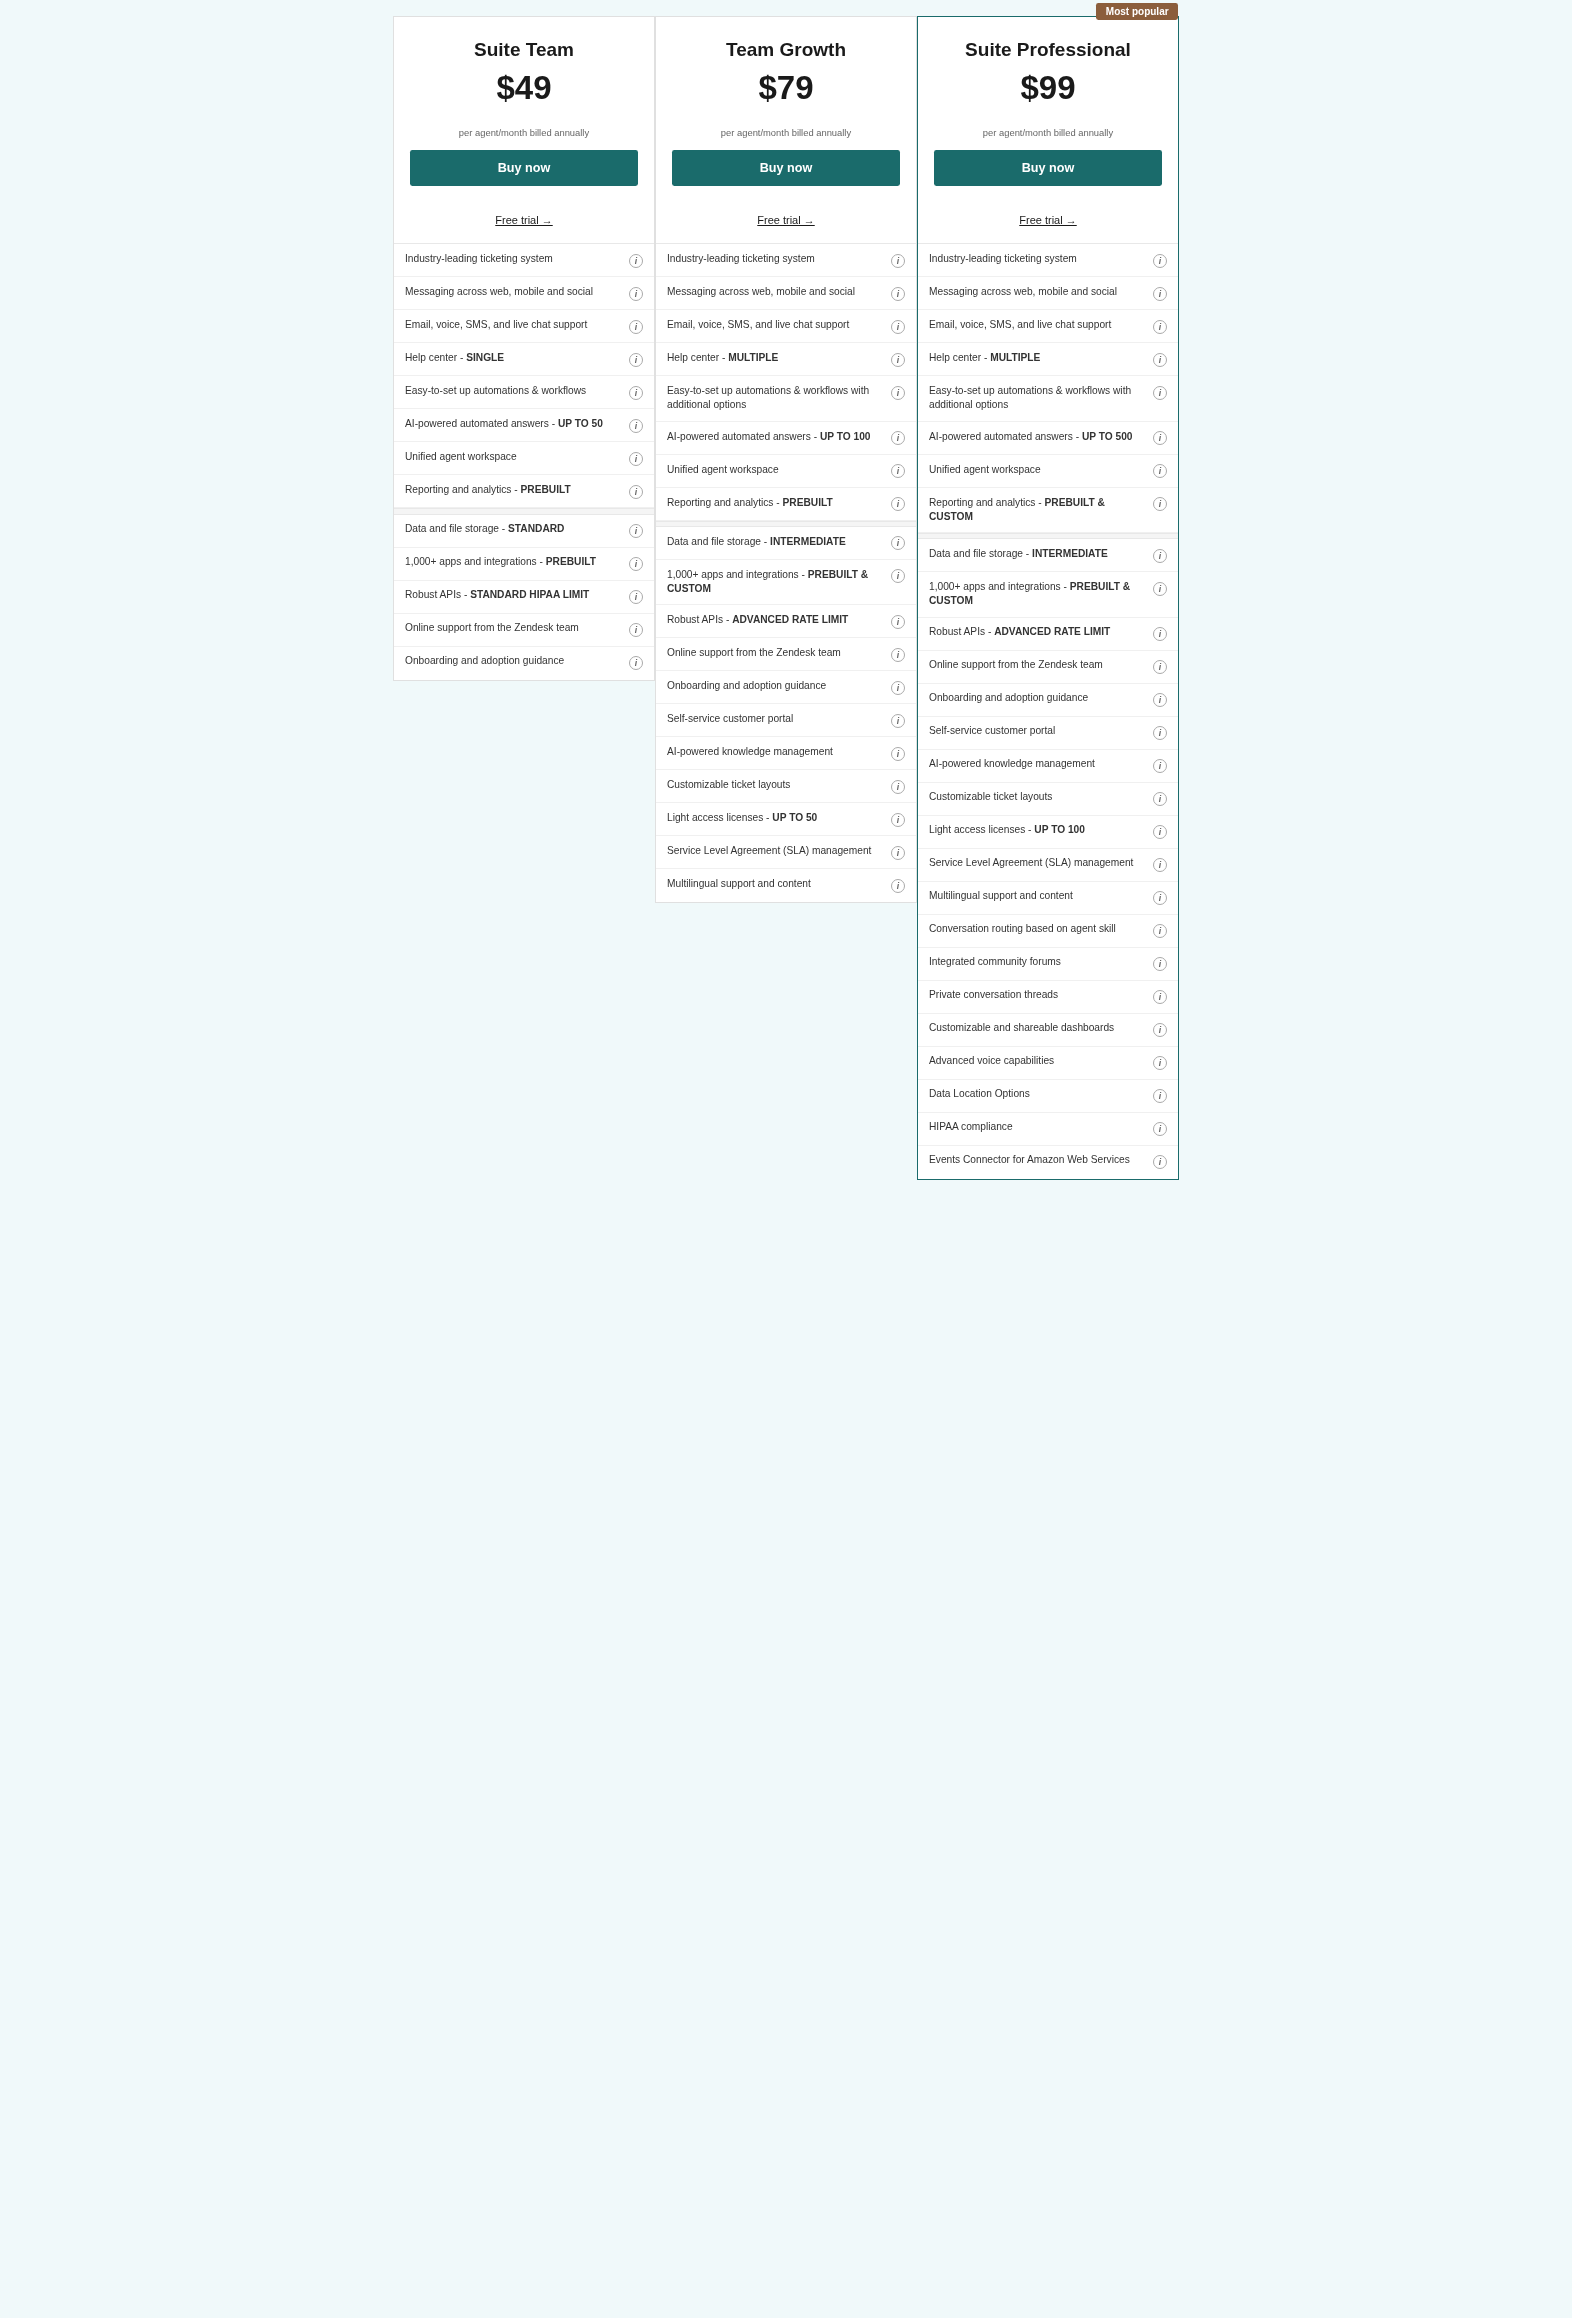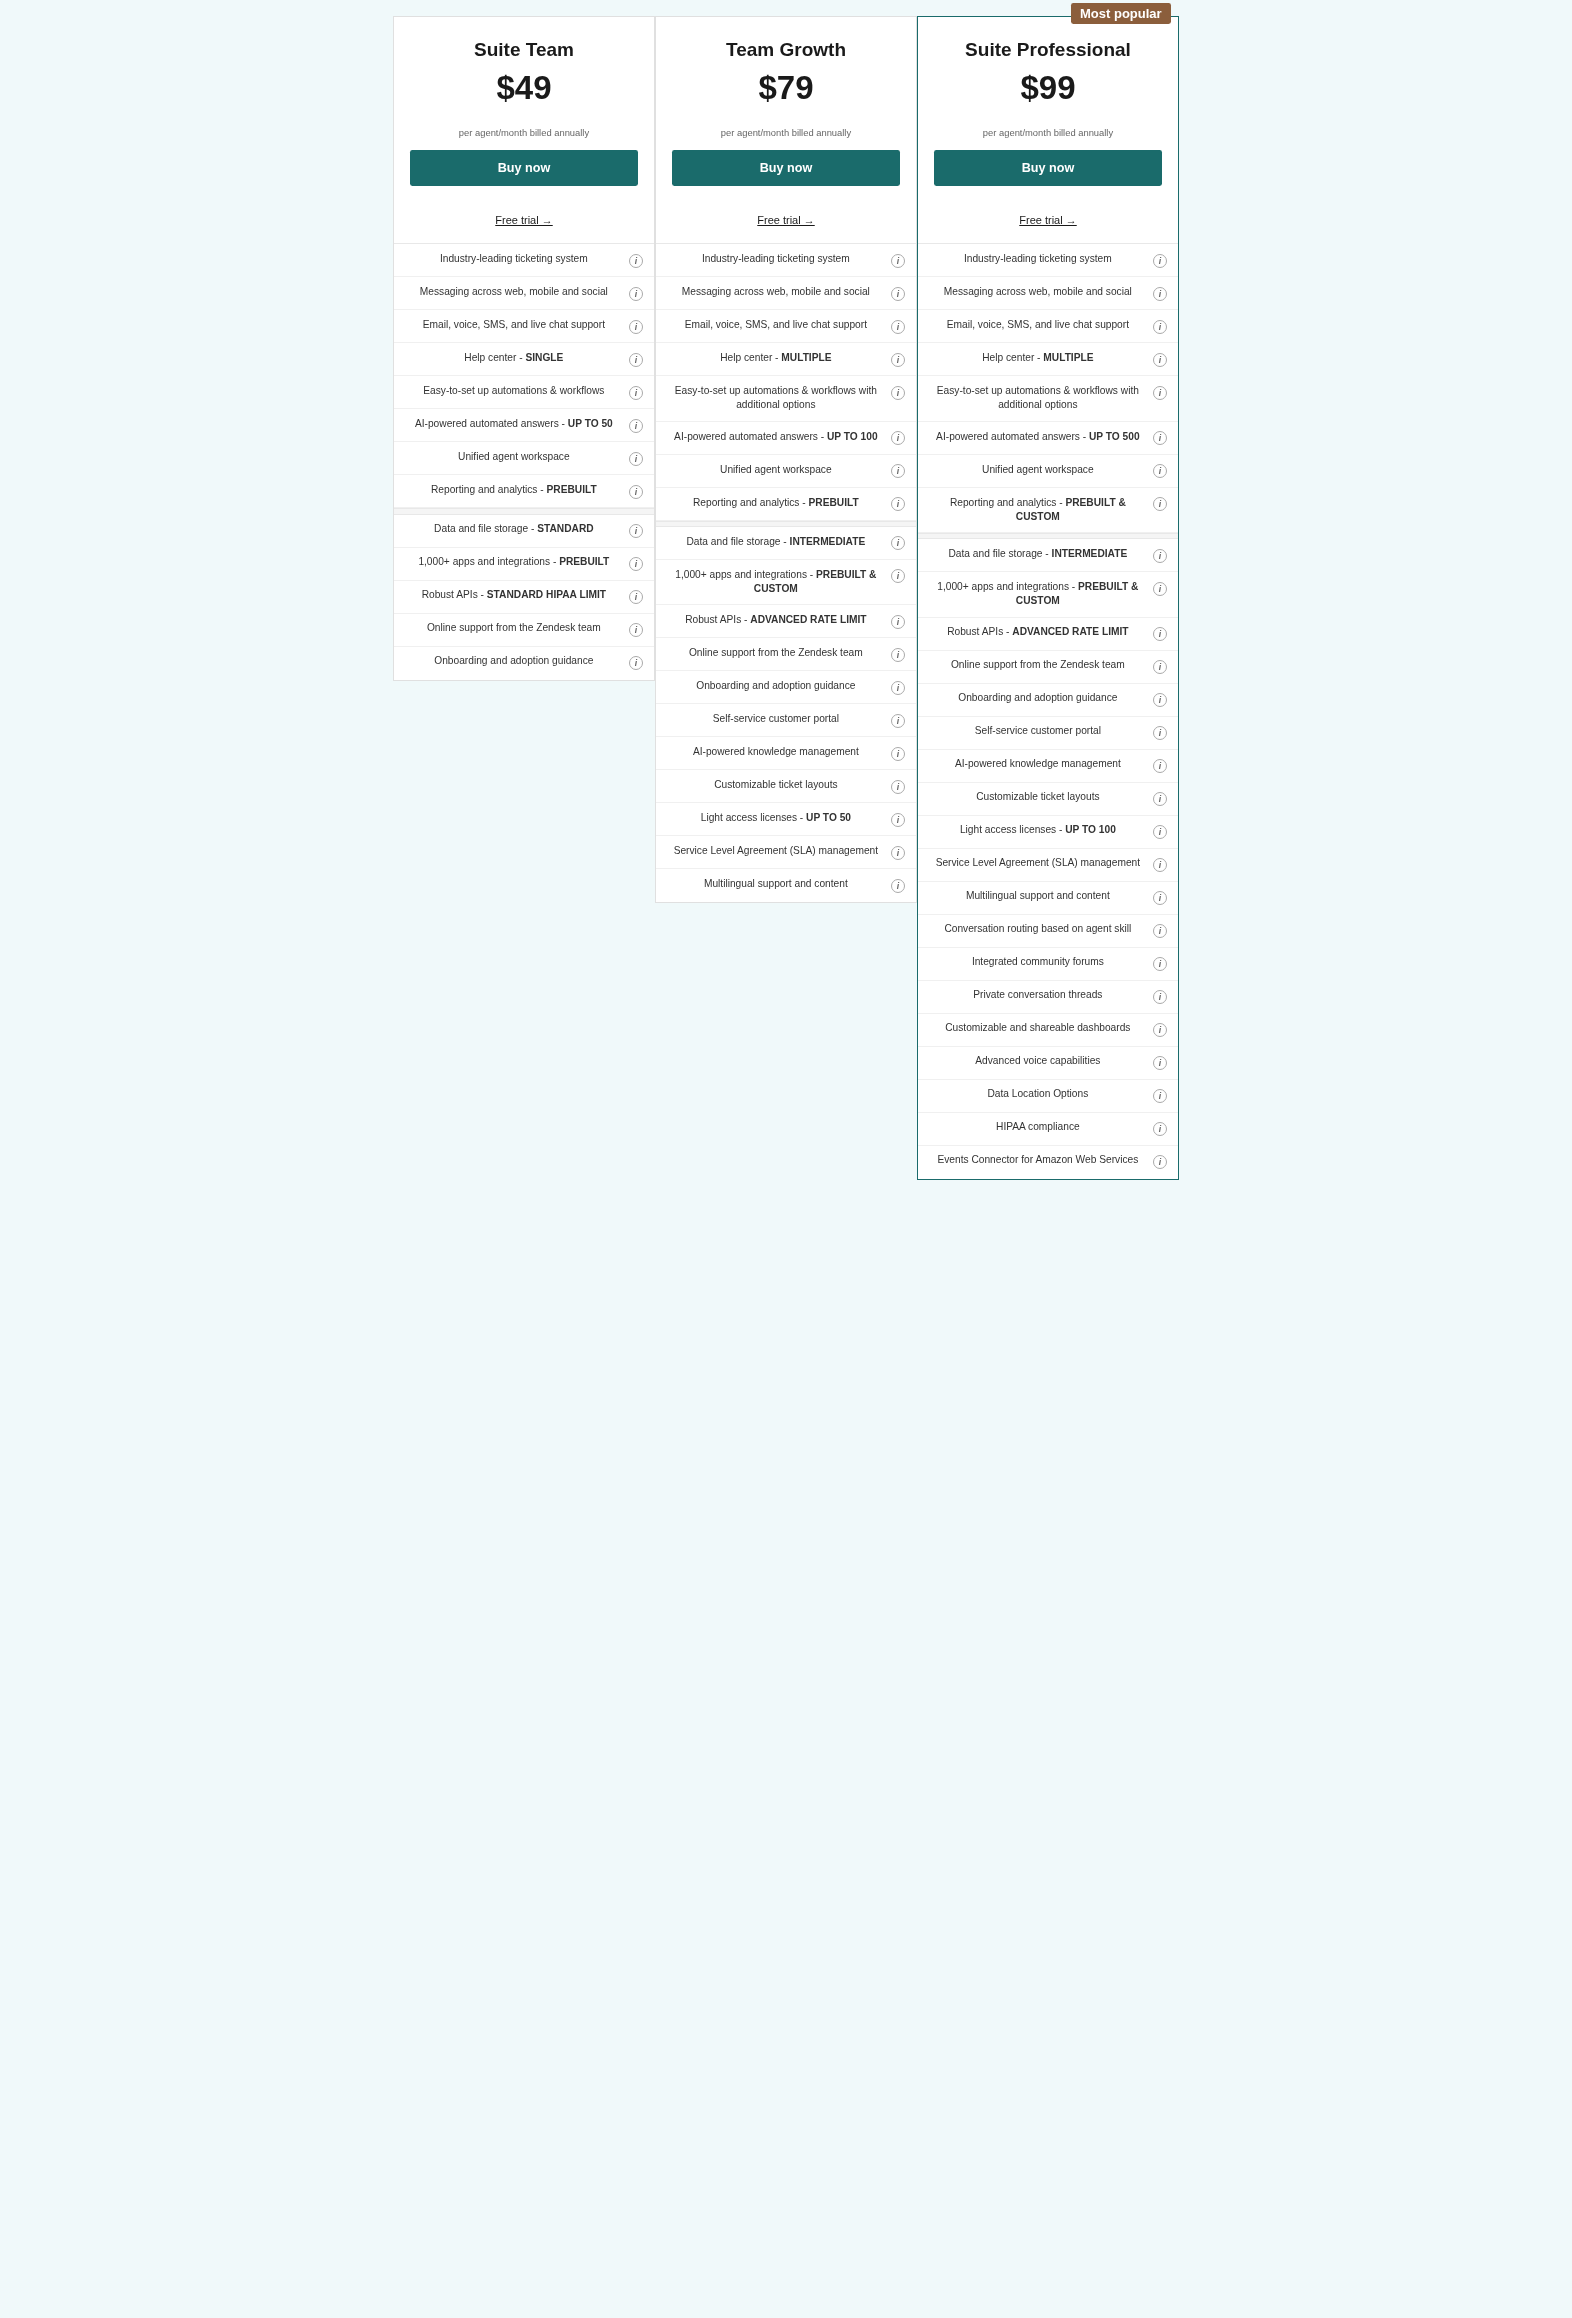--- a/index.html
+++ b/index.html
@@ -23,24 +23,24 @@
       padding: 0;
       position: relative;
     }
     .plan-card.featured {
       border: 1.6px solid #1a6b6b;
       position: relative;
     }
     .most-popular-badge {
       position: absolute;
       top: -14px;
-      right: 7px;
+      right: 0;
       background: #8b5e3c;
       color: #fff;
-      font-size: 13px;
+      font-size: 10px;
       font-weight: 600;
       padding: 3.1px 9.4px;
       border-radius: 2.4px;
       white-space: nowrap;
     }
     .plan-header {
       text-align: center;
       padding: 22px 15.7px 14px;
       border-bottom: 0.8px solid #e8e8e8;
     }
@@ -80,21 +80,20 @@
       text-align: center;
       color: #1a1a1a;
       font-size: 11px;
       text-decoration: underline;
       cursor: pointer;
       padding-bottom: 3.1px;
     }
     .features-list {
       list-style: none;
       padding: 0;
-      text-align: center;
     }
     .feature-item {
       display: flex;
       align-items: flex-start;
       justify-content: space-between;
       padding: 7.9px 11px;
       border-bottom: 0.8px solid #f0f0f0;
       font-size: 10.2px;
       color: #333;
       line-height: 1.4;

